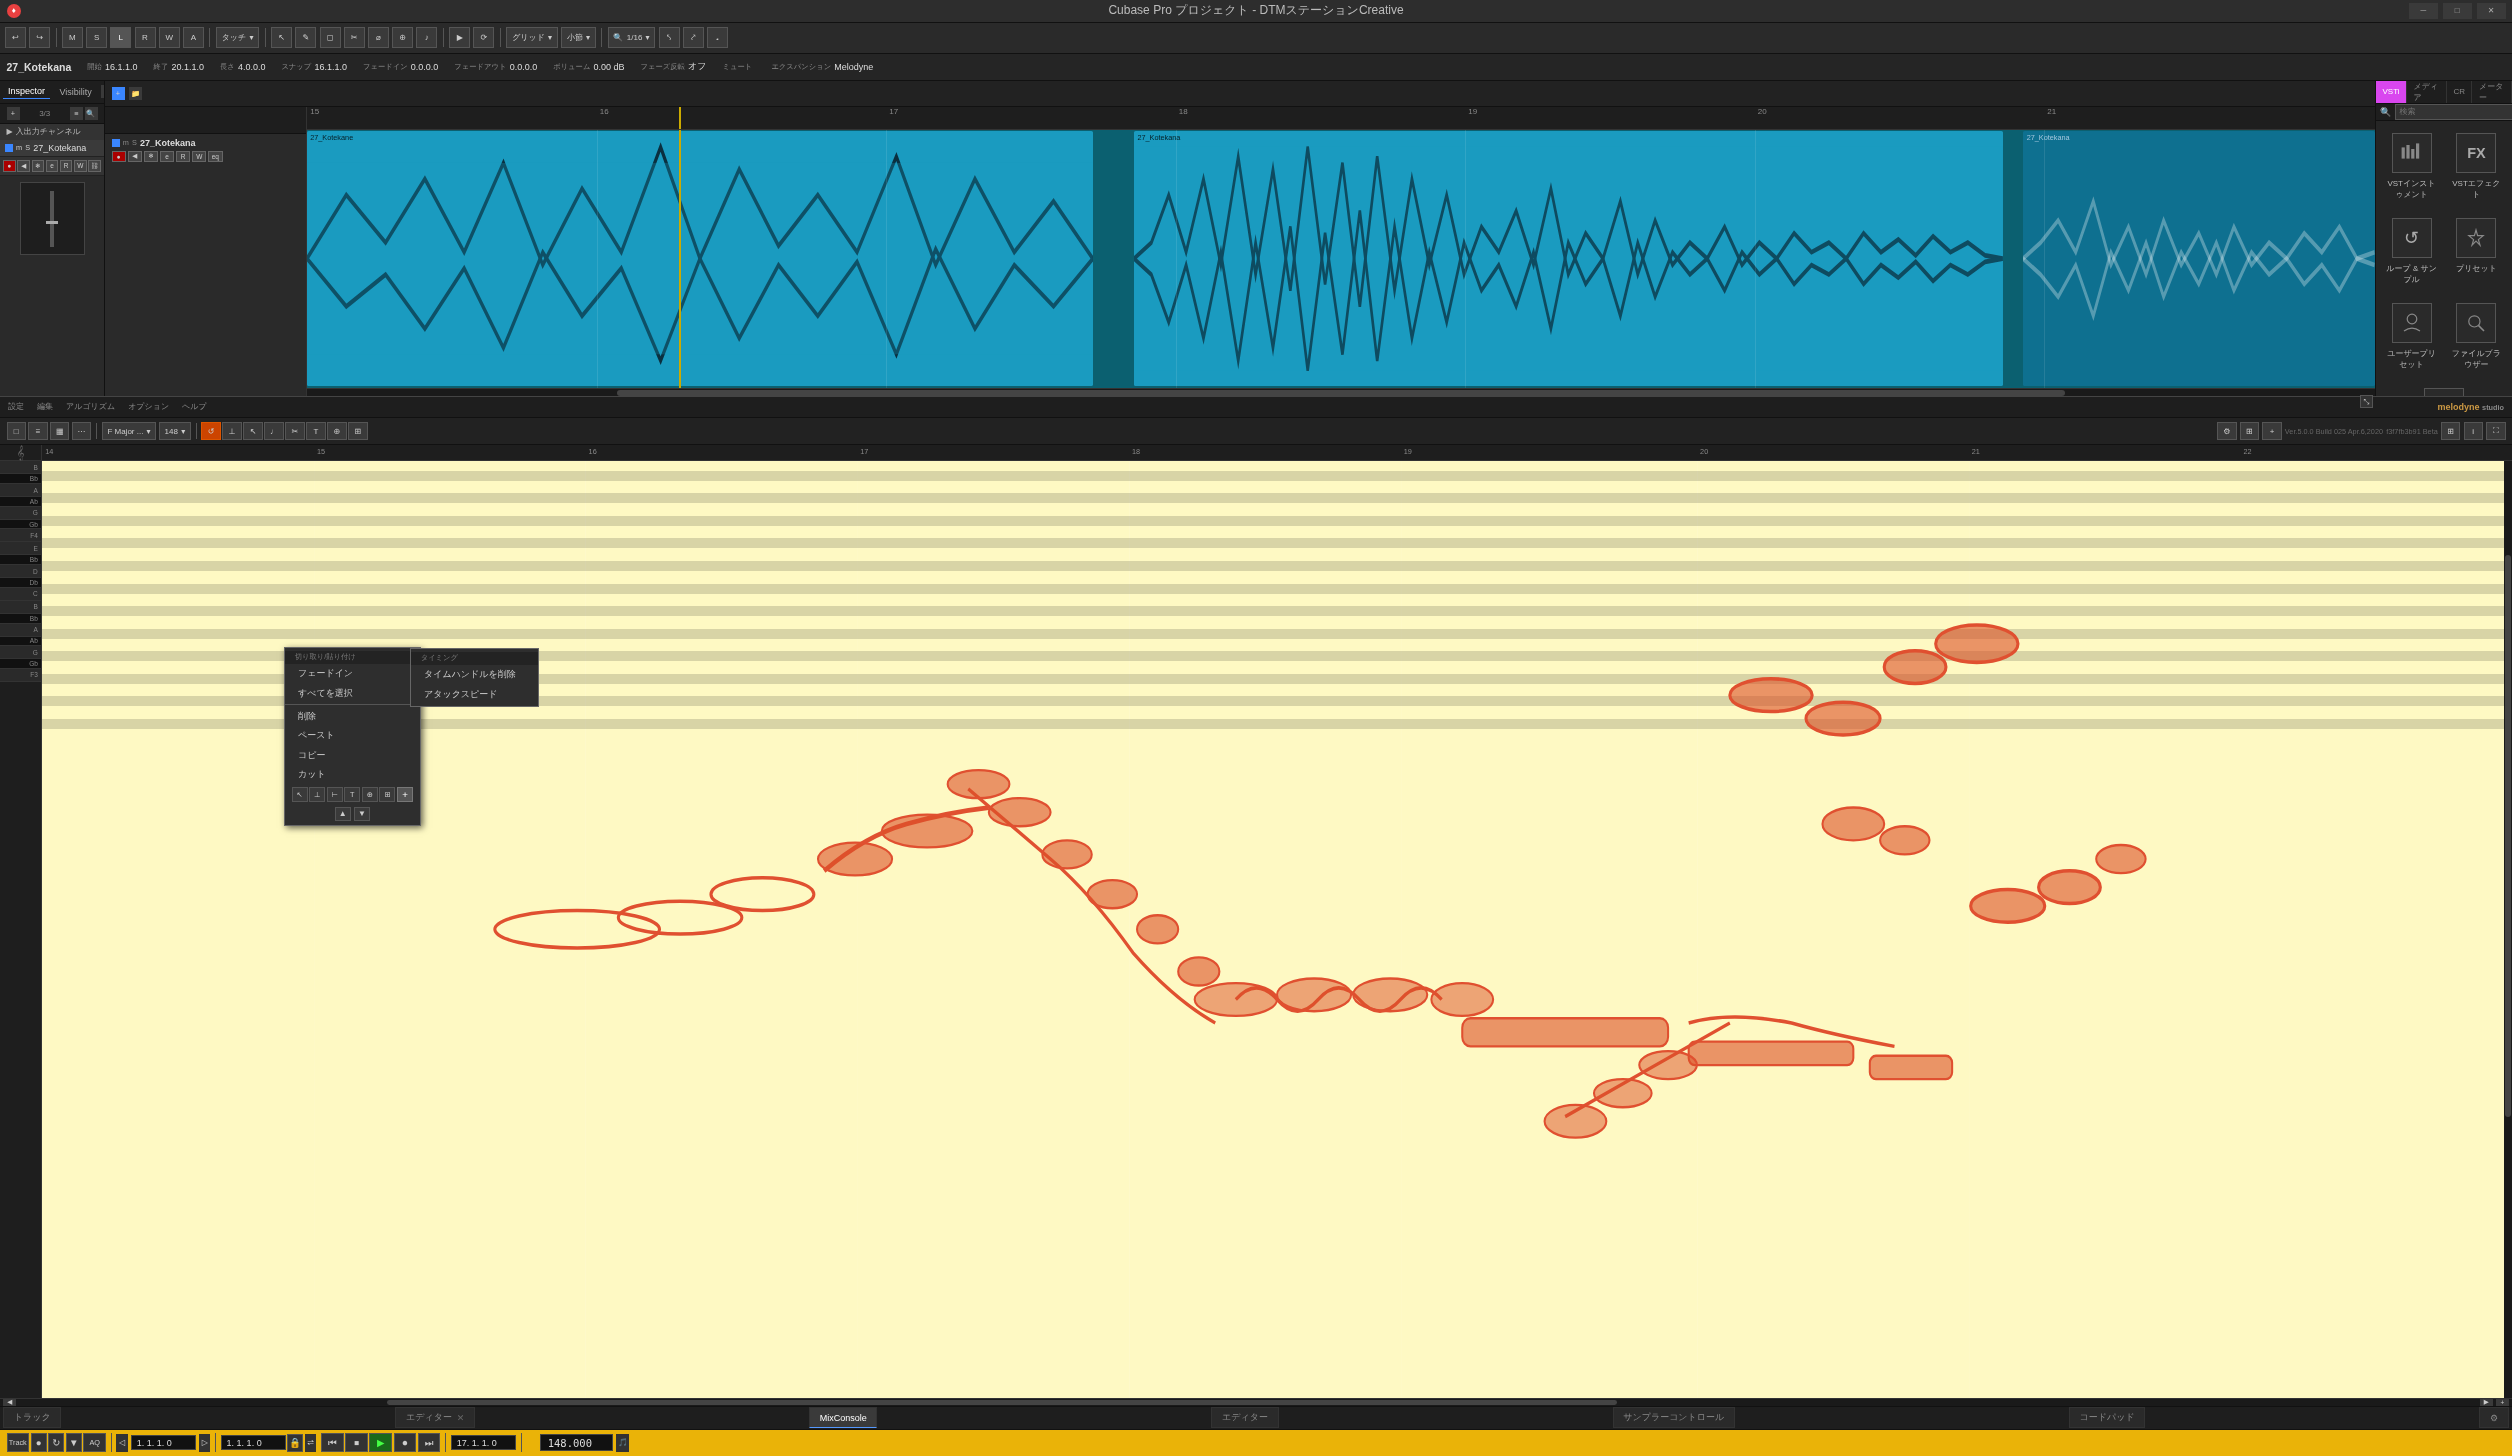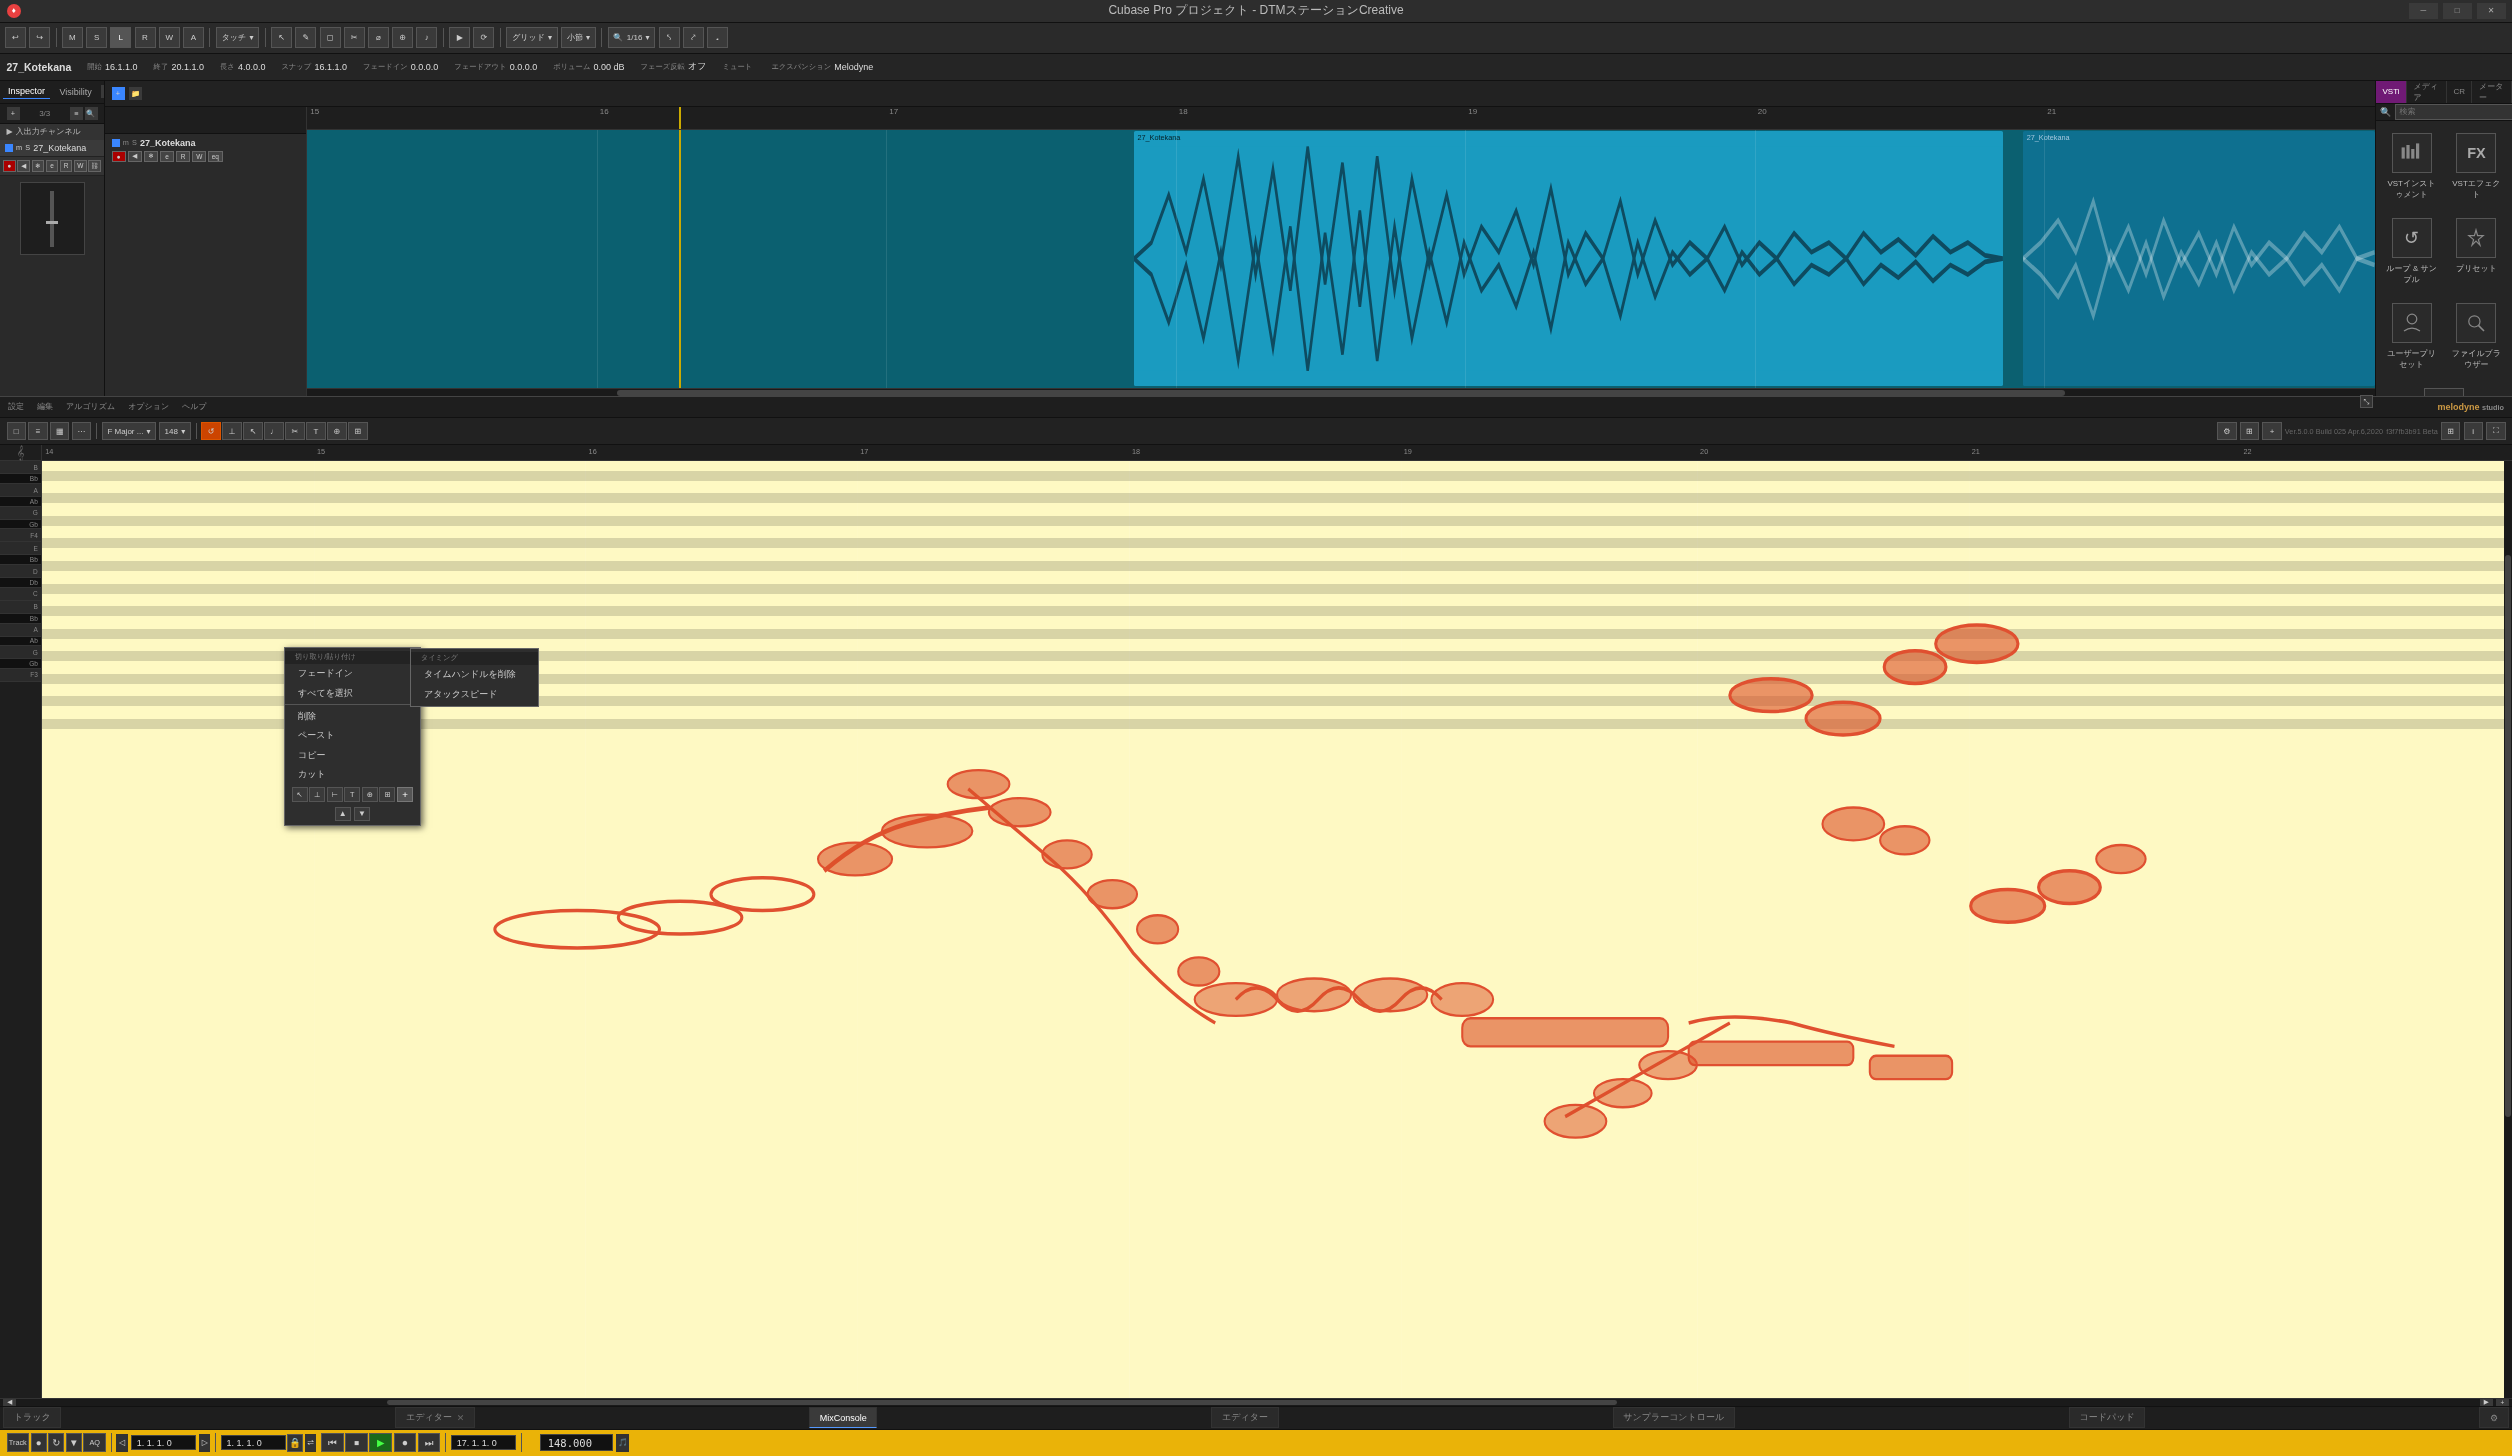--- a/index.html
+++ b/index.html
@@ -157,21 +157,21 @@
       height: 24px;
     }
     .right-tab {
       padding: 0 6.5px;
       display: flex; align-items: center;
       font-size: 8px;
       color: #888;
       cursor: pointer;
       border-right: 0.8px solid #333;
     }
-    .right-tab.active { color: white; background: #701a75; }
+    .right-tab.active { color: white; background: #d946ef; }
 
     .right-panel-search {
       height: 22.6px;
       background: #1e1e1e;
       display: flex; align-items: center;
       padding: 0 4.8px;
       gap: 3.2px;
       border-bottom: 0.8px solid #111;
     }
     .right-panel-search input {
@@ -553,20 +553,28 @@
               <div class="ruler-mark" style="position:absolute;left:56%;font-size:8px;color:#888;padding-left:3.2px;">19</div>
               <div class="ruler-mark" style="position:absolute;left:70%;font-size:8px;color:#888;padding-left:3.2px;">20</div>
               <div class="ruler-mark" style="position:absolute;left:84%;font-size:8px;color:#888;padding-left:3.2px;">21</div>
             </div>
 
             <div style="position:absolute;left:18%;top:0;bottom:0;width:1.6px;background:#ccaa00;"></div>
           </div>
 
           <div style="flex:1;background:#0b6070;position:relative;overflow:hidden;">
 
+            <div style="position:absolute;left:0%;top:1.6px;width:38%;height:calc(100% - 3.2px);background:#1a9bc0;border-radius:1.6px;overflow:hidden;">
+              <div style="position:absolute;top:1.6px;left:3.2px;font-size:7.3px;color:rgba(0,0,0,0.8);white-space:nowrap;">27_Kotekane</div>
+              <svg width="100%" height="100%" viewBox="0 0 400 80" preserveAspectRatio="none">
+                <polyline points="0,40 20,20 40,35 60,15 80,38 100,10 120,42 140,18 160,38 180,5 200,40 220,12 240,36 260,20 280,38 300,8 320,42 340,15 360,38 380,22 400,40" fill="none" stroke="#0a3040" stroke-width="1.5"></polyline>
+                <polyline points="0,40 20,55 40,45 60,62 80,43 100,68 120,38 140,58 160,43 180,72 200,40 220,65 240,42 260,58 280,41 300,70 320,37 340,62 360,42 380,55 400,40" fill="none" stroke="#0a3040" stroke-width="1.5"></polyline>
+                <rect x="0" y="10" width="400" height="60" fill="rgba(26,155,192,0.3)"></rect>
+              </svg>
+            </div>
 
             <div style="position:absolute;left:38%;top:0;width:2%;height:100%;background:#0b6070;"></div>
 
             <div style="position:absolute;left:40%;top:1.6px;width:42%;height:calc(100% - 3.2px);background:#1a9bc0;border-radius:1.6px;overflow:hidden;">
               <div style="position:absolute;top:1.6px;left:3.2px;font-size:7.3px;color:rgba(0,0,0,0.8);white-space:nowrap;">27_Kotekana</div>
               <svg width="100%" height="100%" viewBox="0 0 500 80" preserveAspectRatio="none">
 
                 <path d="M0,40 L10,35 L20,20 L30,38 L40,15 L50,42 L60,8 L70,45 L80,12 L90,50 L100,5 L110,48 L120,10 L130,55 L140,8 L150,50 L160,15 L170,42 L180,20 L190,45 L200,30 L210,38 L220,25 L230,42 L240,18 L250,45 L260,32 L270,40 L280,22 L290,45 L300,28 L310,42 L320,35 L330,40 L340,30 L350,42 L360,35 L370,40 L380,32 L390,38 L400,35 L410,40 L420,32 L430,38 L440,34 L450,39 L460,33 L470,38 L480,35 L490,39 L500,40" fill="none" stroke="#0a3040" stroke-width="1.5"></path>
                 <path d="M0,40 L10,45 L20,60 L30,42 L40,65 L50,38 L60,72 L70,35 L80,68 L90,30 L100,75 L110,32 L120,70 L130,25 L140,72 L150,30 L160,65 L170,38 L180,60 L190,35 L200,50 L210,42 L220,55 L230,38 L240,62 L250,35 L260,48 L270,40 L280,58 L290,35 L300,52 L310,38 L320,45 L330,40 L340,50 L350,38 L360,45 L370,40 L380,48 L390,42 L400,45 L410,40 L420,48 L430,42 L440,46 L450,41 L460,47 L470,42 L480,45 L490,41 L500,40" fill="none" stroke="#0a3040" stroke-width="1.5"></path>
                 <rect x="0" y="5" width="500" height="70" fill="rgba(26,155,192,0.25)"></rect>

